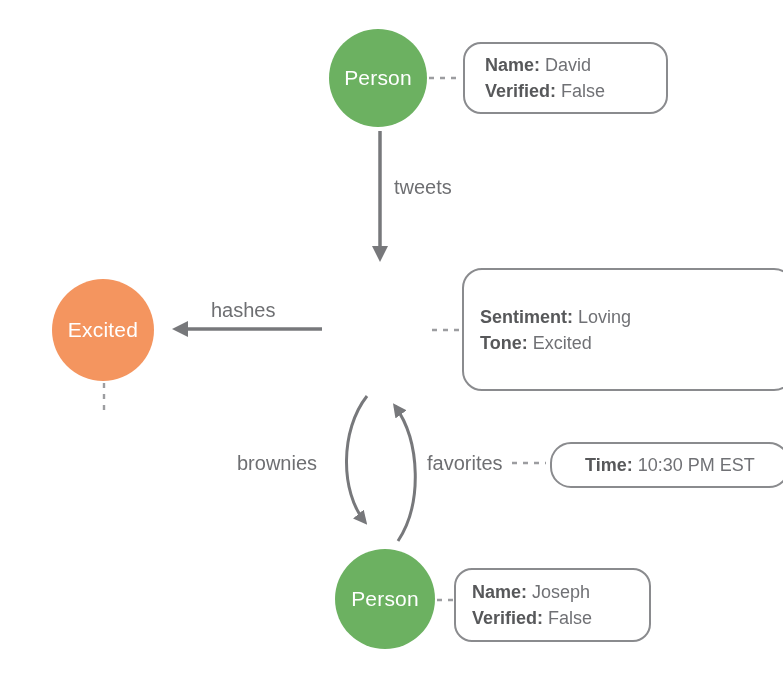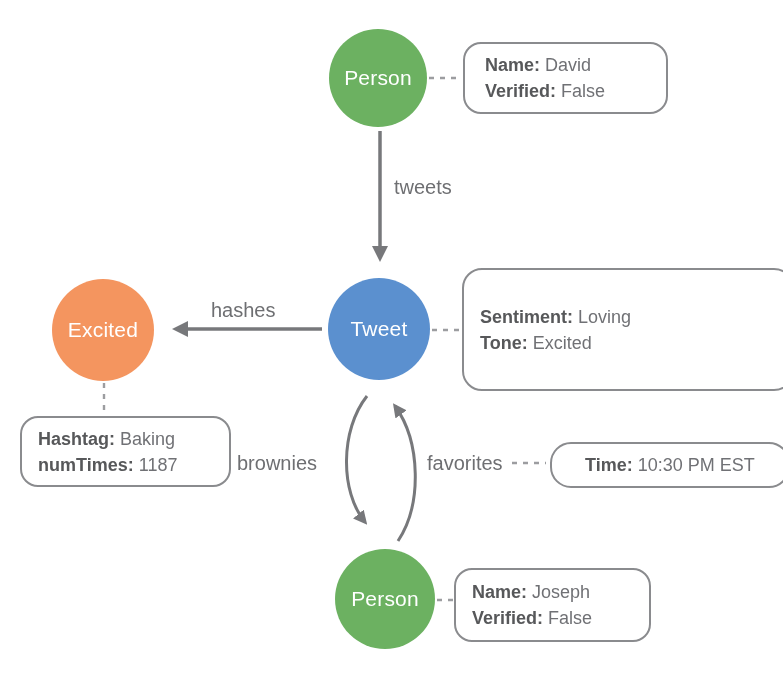--- a/index.html
+++ b/index.html
@@ -47,23 +47,20 @@
     <path d="M432 330 L459 330" stroke="#9C9DA0" stroke-width="2.4" stroke-dasharray="5 6" fill="none"></path>
     <path d="M104 383 L104 413" stroke="#9C9DA0" stroke-width="2.4" stroke-dasharray="5 6" fill="none"></path>
     <path d="M437 600 L467 600" stroke="#9C9DA0" stroke-width="2.4" stroke-dasharray="5 6" fill="none"></path>
     <path d="M512 463 L546 463" stroke="#9C9DA0" stroke-width="2.4" stroke-dasharray="5 6" fill="none"></path>
   </svg>
 
   <div class="node" style="left: 329px; top: 29px; width: 98px; height: 98px; background-color: rgb(108, 177, 97);">
     <span>Person</span>
   </div>
 
-  <div class="node" style="left: 328px; top: 278px; width: 102px; height: 102px; background-color: rgb(91, 144, 207);">
-    <span>Tweet</span>
-  </div>
 
   <div class="node" style="left: 52px; top: 279px; width: 102px; height: 102px; background-color: rgb(244, 149, 95);">
     <span>Excited</span>
   </div>
 
   <div class="node" style="left: 335px; top: 549px; width: 100px; height: 100px; background-color: rgb(108, 177, 97);">
     <span>Person</span>
   </div>
 
   <span class="edge-label" style="left:394px;top:176px;">tweets</span>
@@ -86,30 +83,20 @@
     <div class="row">
       <span class="k">Sentiment:</span>
       <span class="v">Loving</span>
     </div>
     <div class="row">
       <span class="k">Tone:</span>
       <span class="v">Excited</span>
     </div>
   </div>
 
-  <div class="pbox" style="left:20px;top:416px;width:175px;height:67px;">
-    <div class="row">
-      <span class="k">Hashtag:</span>
-      <span class="v">Baking</span>
-    </div>
-    <div class="row">
-      <span class="k">numTimes:</span>
-      <span class="v">1187</span>
-    </div>
-  </div>
 
   <div class="pbox time-box" style="left:550px;top:442px;width:204px;height:42px;">
     <div class="row">
       <span class="k">Time:</span>
       <span class="v">10:30 PM EST</span>
     </div>
   </div>
 
   <div class="pbox" style="left:454px;top:568px;width:161px;height:70px;">
     <div class="row">

